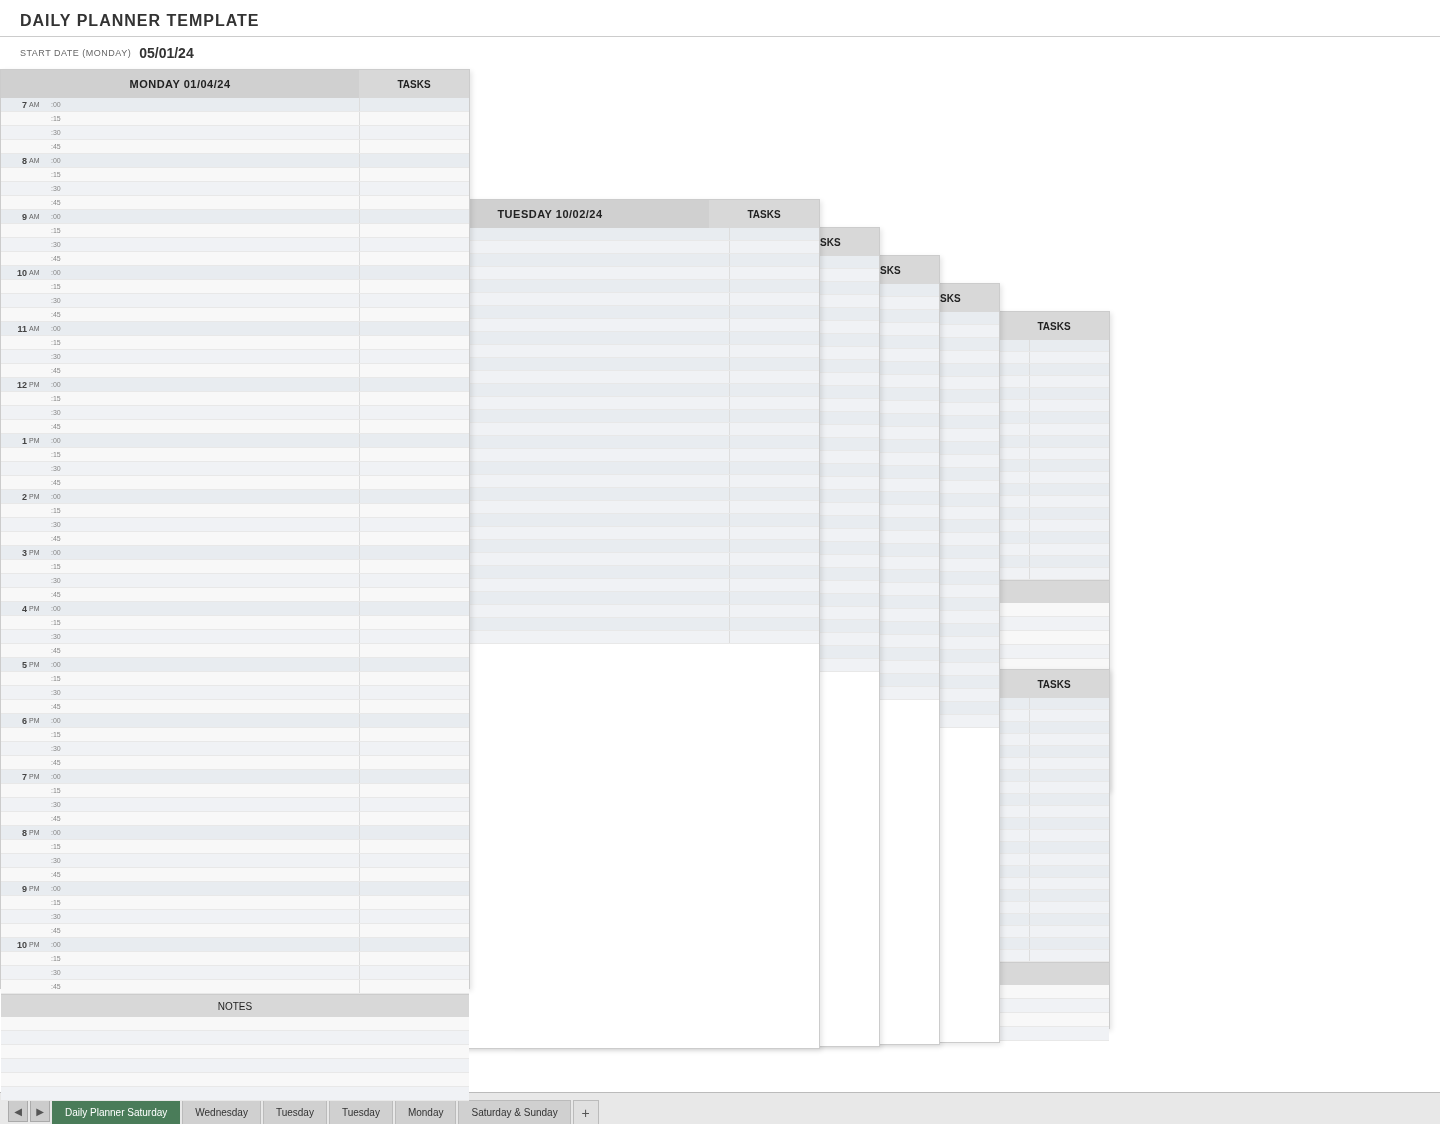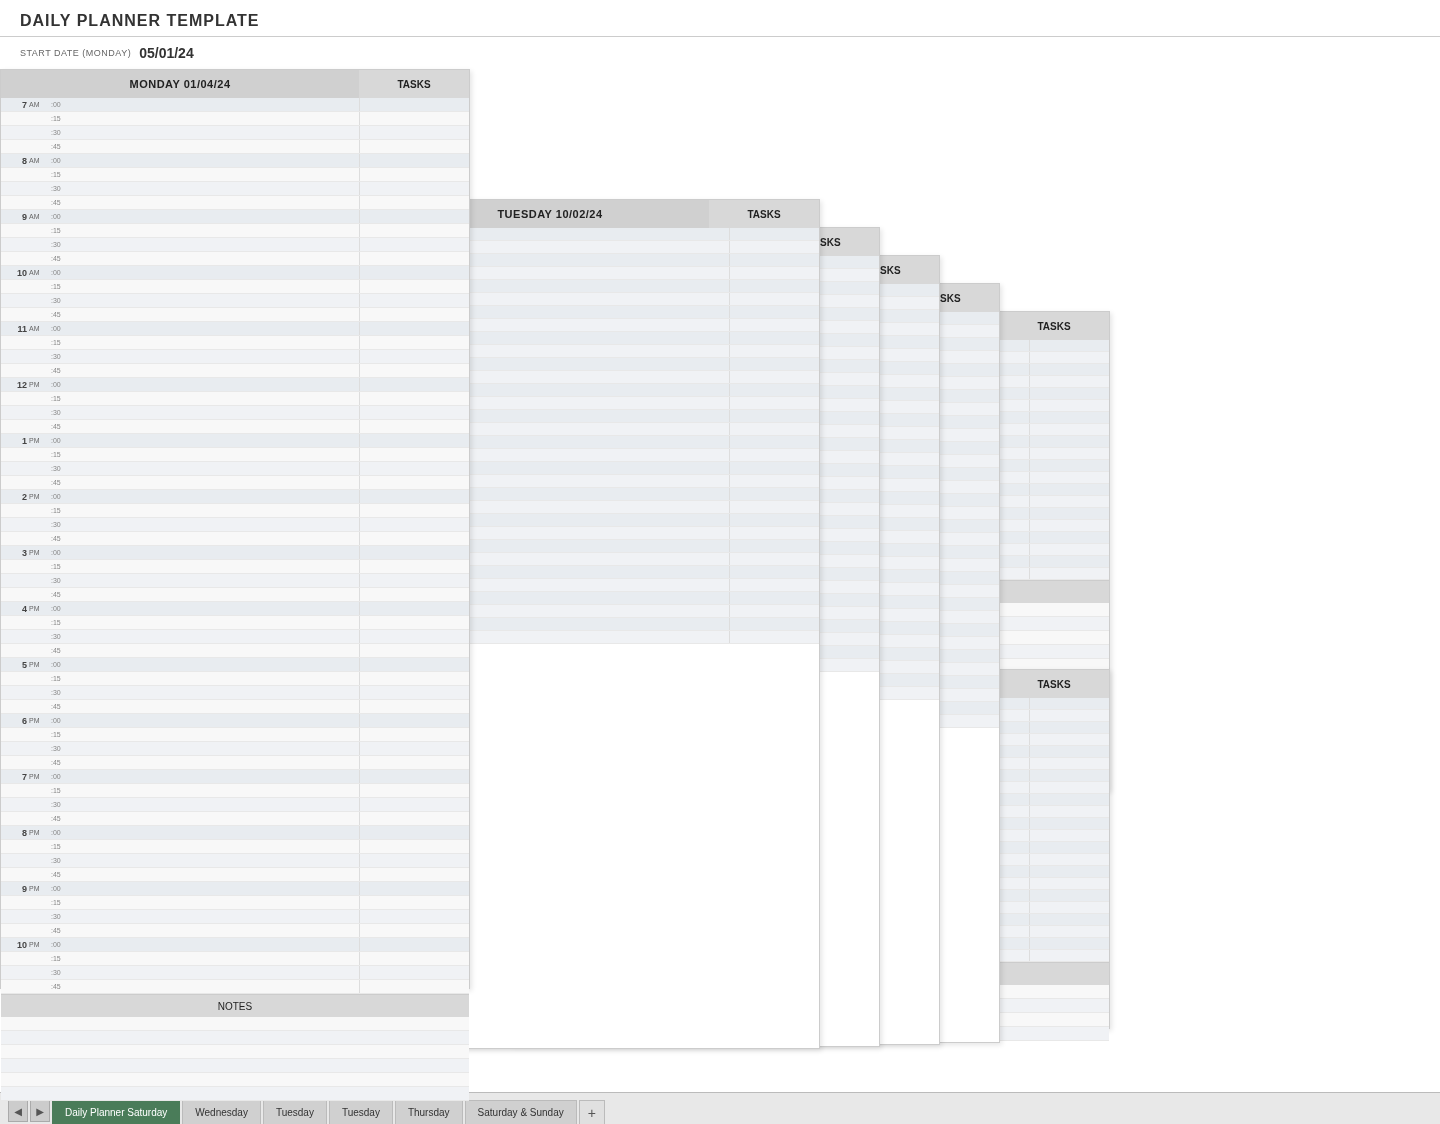--- a/index.html
+++ b/index.html
@@ -1999,19 +1999,19 @@
   <div class="tab tab-inactive">
     <span>Wednesday</span>
   </div>
   <div class="tab tab-inactive">
     <span>Tuesday</span>
   </div>
   <div class="tab tab-inactive">
     <span>Tuesday</span>
   </div>
   <div class="tab tab-inactive">
-    <span>Thursday</span>
+    <span>Monday</span>
   </div>
   <div class="tab tab-inactive">
     <span>Saturday &amp; Sunday</span>
   </div>
   <div class="tab tab-add">+</div>
 </div>
 
 </body></html>

